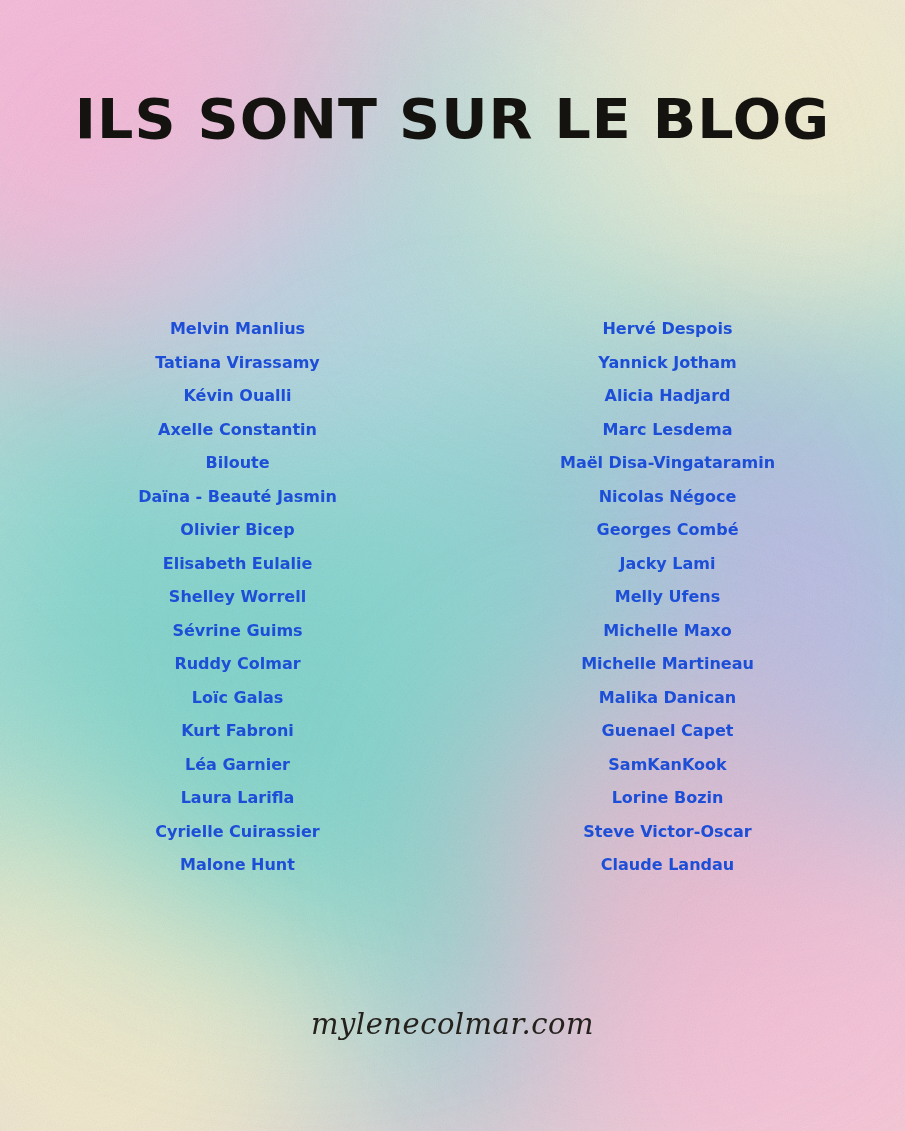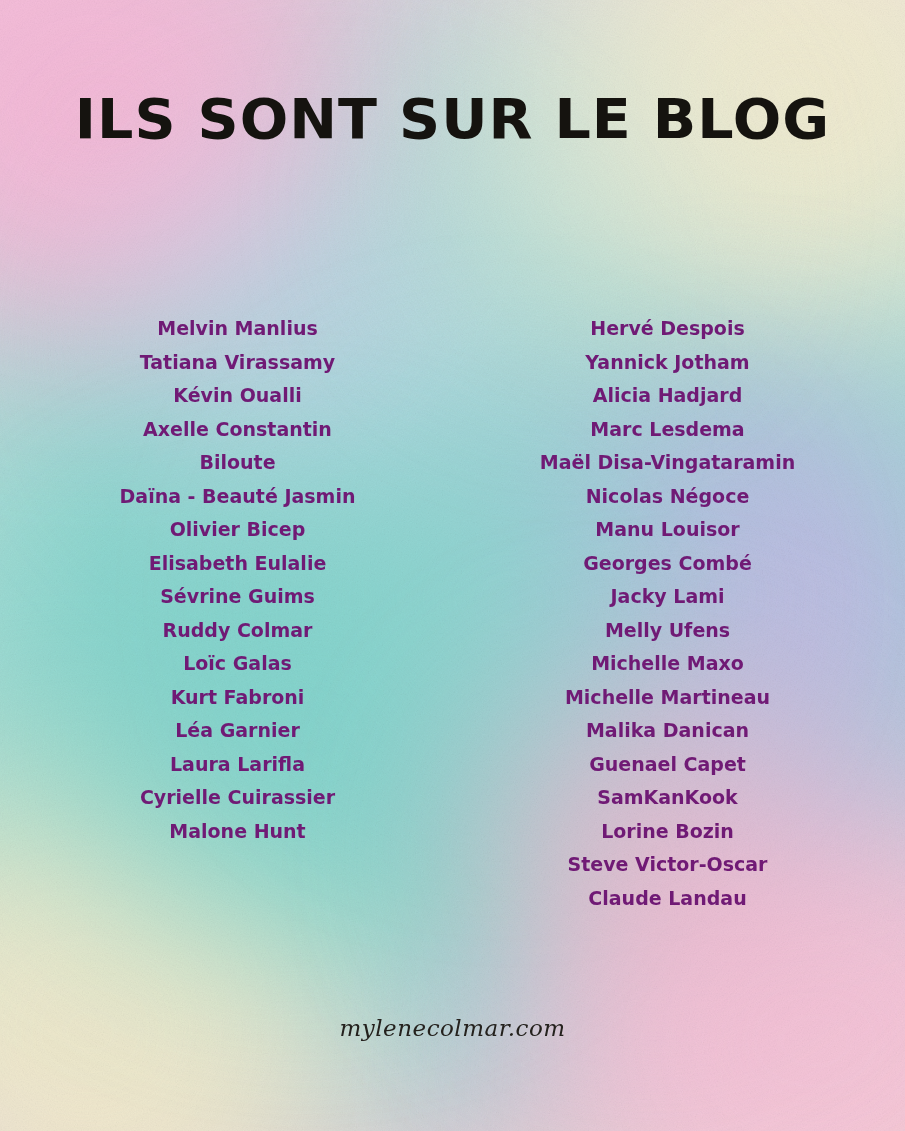--- a/index.html
+++ b/index.html
@@ -86,35 +86,35 @@
     justify-content: center;
     gap: 0;
   }
   .col {
     width: 430px;
     text-align: center;
   }
   .name {
     font-family: "DejaVu Sans", sans-serif;
     font-weight: 700;
-    font-size: 19px;
+    font-size: 16px;
     line-height: 33.5px;
-    color: #701a75;
+    color: #1d4ed8;
     white-space: nowrap;
   }
 
   .footer {
     position: absolute;
     left: 0;
     bottom: 90px;
     width: 100%;
     text-align: center;
     font-family: "DejaVu Serif", serif;
     font-style: italic;
-    font-size: 23px;
+    font-size: 29px;
     color: #24211d;
     letter-spacing: .5px;
   }
 </style>
 </head>
 <body>
 
 <div id="poster">
 
   <div class="bg-base"></div>
@@ -145,38 +145,38 @@
 
       <div class="col">
         <div class="name">Melvin Manlius</div>
         <div class="name">Tatiana Virassamy</div>
         <div class="name">Kévin Oualli</div>
         <div class="name">Axelle Constantin</div>
         <div class="name">Biloute</div>
         <div class="name">Daïna - Beauté Jasmin</div>
         <div class="name">Olivier Bicep</div>
         <div class="name">Elisabeth Eulalie</div>
+        <div class="name">Shelley Worrell</div>
         <div class="name">Sévrine Guims</div>
         <div class="name">Ruddy Colmar</div>
         <div class="name">Loïc Galas</div>
         <div class="name">Kurt Fabroni</div>
         <div class="name">Léa Garnier</div>
         <div class="name">Laura Larifla</div>
         <div class="name">Cyrielle Cuirassier</div>
         <div class="name">Malone Hunt</div>
       </div>
 
       <div class="col">
         <div class="name">Hervé Despois</div>
         <div class="name">Yannick Jotham</div>
         <div class="name">Alicia Hadjard</div>
         <div class="name">Marc Lesdema</div>
         <div class="name">Maël Disa-Vingataramin</div>
         <div class="name">Nicolas Négoce</div>
-        <div class="name">Manu Louisor</div>
         <div class="name">Georges Combé</div>
         <div class="name">Jacky Lami</div>
         <div class="name">Melly Ufens</div>
         <div class="name">Michelle Maxo</div>
         <div class="name">Michelle Martineau</div>
         <div class="name">Malika Danican</div>
         <div class="name">Guenael Capet</div>
         <div class="name">SamKanKook</div>
         <div class="name">Lorine Bozin</div>
         <div class="name">Steve Victor-Oscar</div>

